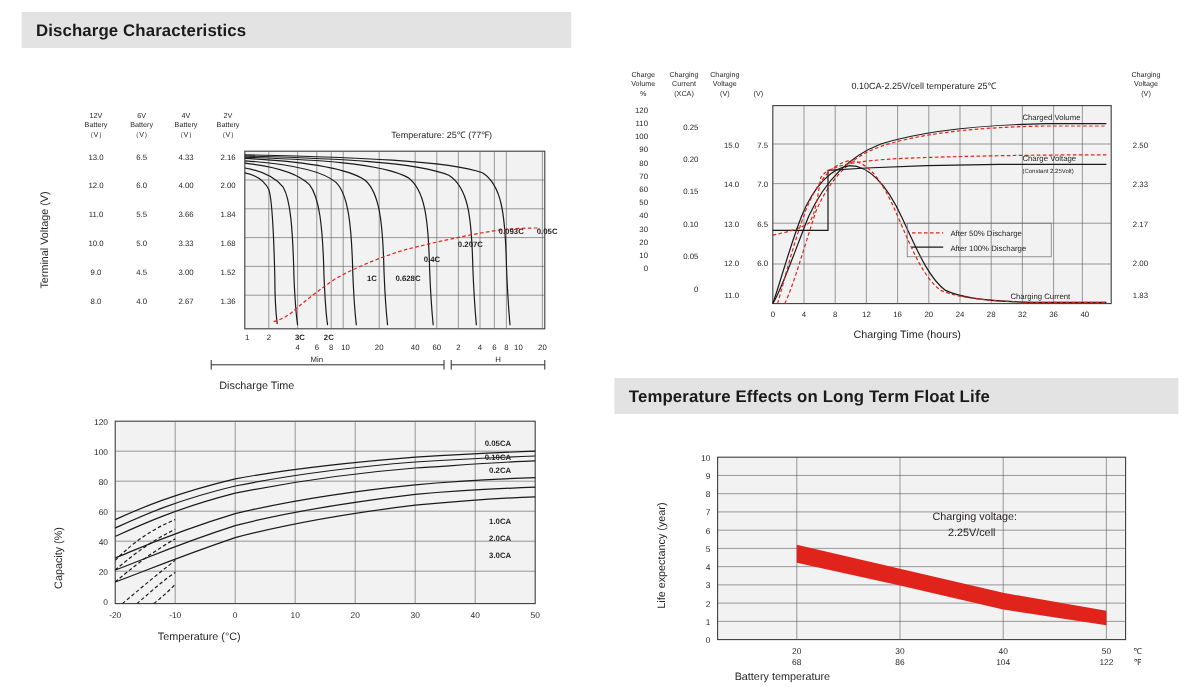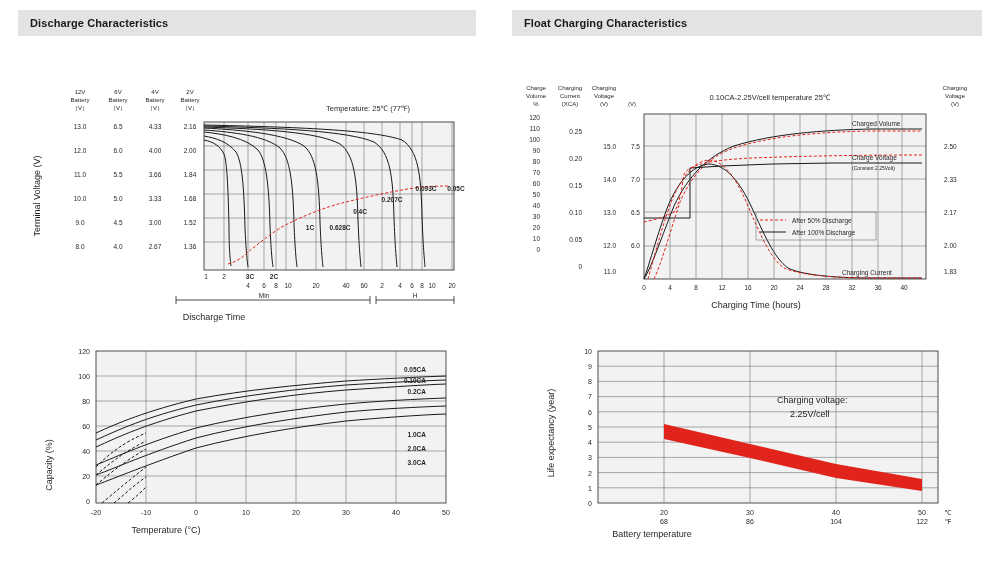--- a/index.html
+++ b/index.html
@@ -5,21 +5,21 @@
   html,body{margin:0;padding:0;}
   body{
     width:1000px;height:583px;background:#ffffff;
     font-family:"Liberation Sans", sans-serif;
     color:#231f20;overflow:hidden;
   }
   .page{position:relative;width:1000px;height:583px;}
   .panel{position:absolute;}
   .panel-title{
     background:#e3e3e3;
-    font-size:11px;font-weight:bold;color:#1a1a1a;
+    font-size:14px;font-weight:bold;color:#1a1a1a;
     padding:7px 0 7px 12px;
     letter-spacing:.1px;
   }
   .plot-wrap{position:relative;}
   svg{display:block;}
   text{font-family:"Liberation Sans", sans-serif;fill:#231f20;}
   .tick{font-size:6.5px;}
   .tick7{font-size:7px;}
   .axlab{font-size:9px;}
   .red{fill:#e1241b;font-weight:bold;}
@@ -175,21 +175,20 @@
           <line x1="436" y1="4" x2="436" y2="12"></line>
         </g>
         <text class="tick" x="246" y="6" text-anchor="middle">Min</text>
         <text class="tick" x="397" y="6" text-anchor="middle">H</text>
         <text class="axlab" x="196" y="28" text-anchor="middle">Discharge Time</text>
       </svg>
     </div>
   </div>
 
   <div class="panel" style="left:512px;top:10px;width:470px;">
-    <div class="panel-title">Float Charging Characteristics</div>
     <div class="plot-wrap">
       <svg width="470" height="290" viewBox="0 0 470 290">
 
         <g class="hdr">
           <text x="24" y="54" text-anchor="middle">Charge</text>
           <text x="24" y="62" text-anchor="middle">Volume</text>
           <text x="24" y="70" text-anchor="middle">%</text>
 
           <text x="58" y="54" text-anchor="middle">Charging</text>
           <text x="58" y="62" text-anchor="middle">Current</text>
@@ -387,20 +386,21 @@
           <text x="378" y="200" text-anchor="middle">40</text>
           <text x="428" y="200" text-anchor="middle">50</text>
         </g>
 
         <text class="axlab" x="148" y="218" text-anchor="middle">Temperature (°C)</text>
       </svg>
     </div>
   </div>
 
   <div class="panel" style="left:512px;top:315px;width:470px;">
+    <div class="panel-title">Temperature Effects on Long Term Float Life</div>
     <div class="plot-wrap">
       <svg width="470" height="230" viewBox="0 0 470 230">
         <text class="axlab" x="42" y="118" transform="rotate(-90 42 118)" text-anchor="middle">Life expectancy (year)</text>
 
         <rect class="frame" x="86" y="36" width="340" height="152"></rect>
         <g class="grid">
           <line x1="86" y1="51.2" x2="426" y2="51.2"></line>
           <line x1="86" y1="66.4" x2="426" y2="66.4"></line>
           <line x1="86" y1="81.6" x2="426" y2="81.6"></line>
           <line x1="86" y1="96.8" x2="426" y2="96.8"></line>

